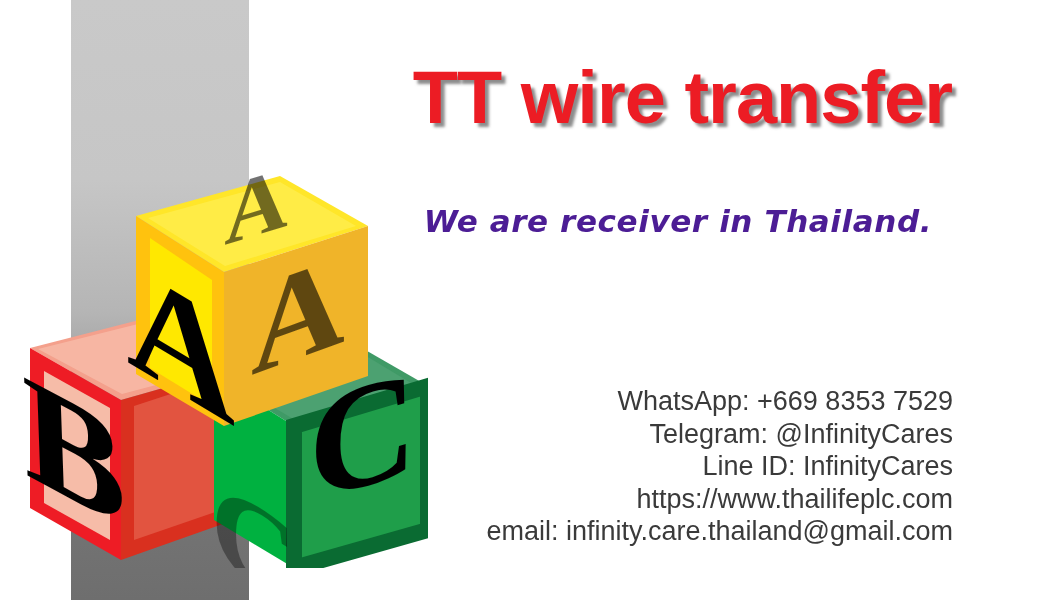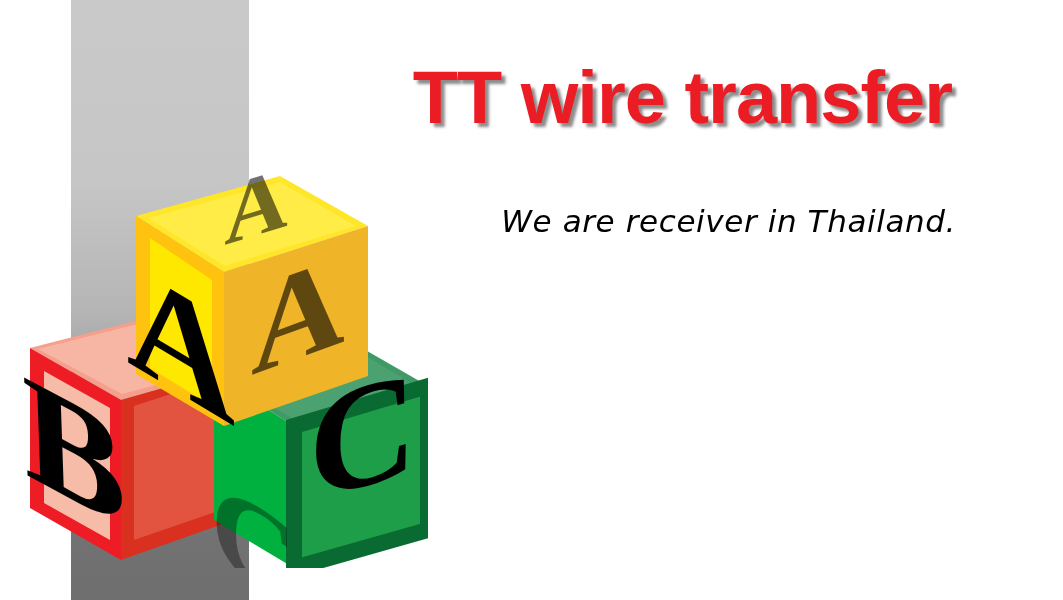--- a/index.html
+++ b/index.html
@@ -80,28 +80,28 @@
     line-height: 52px;
     letter-spacing: -0.5px;
     color: #000000;
     white-space: nowrap;
   }
   #tagline {
     position: absolute;
     left: 400px;
     top: 200px;
     width: 556px;
-    text-align: right;
+    text-align: center;
     font-family: "DejaVu Sans", sans-serif;
     font-style: italic;
-    font-weight: 400;
+    font-weight: 700;
     font-size: 31px;
     line-height: 42px;
     letter-spacing: 0.6px;
-    color: #000000;
+    color: #4c1d95;
     white-space: nowrap;
   }
 
   #contact-block {
     position: absolute;
     left: 380px;
     top: 385px;
     width: 573px;
     text-align: right;
   }
@@ -174,14 +174,21 @@
       </g>
 
     </svg>
   </div>
 
   <div id="headline">TT wire transfer</div>
 
 
   <div id="tagline">We are receiver in Thailand.</div>
 
+  <div id="contact-block">
+    <div class="contact-line">WhatsApp: +669 8353 7529</div>
+    <div class="contact-line">Telegram: @InfinityCares</div>
+    <div class="contact-line">Line ID: InfinityCares</div>
+    <div class="contact-line">https://www.thailifeplc.com</div>
+    <div class="contact-line">email: infinity.care.thailand@gmail.com</div>
+  </div>
 
 </div>
 
 </body></html>

